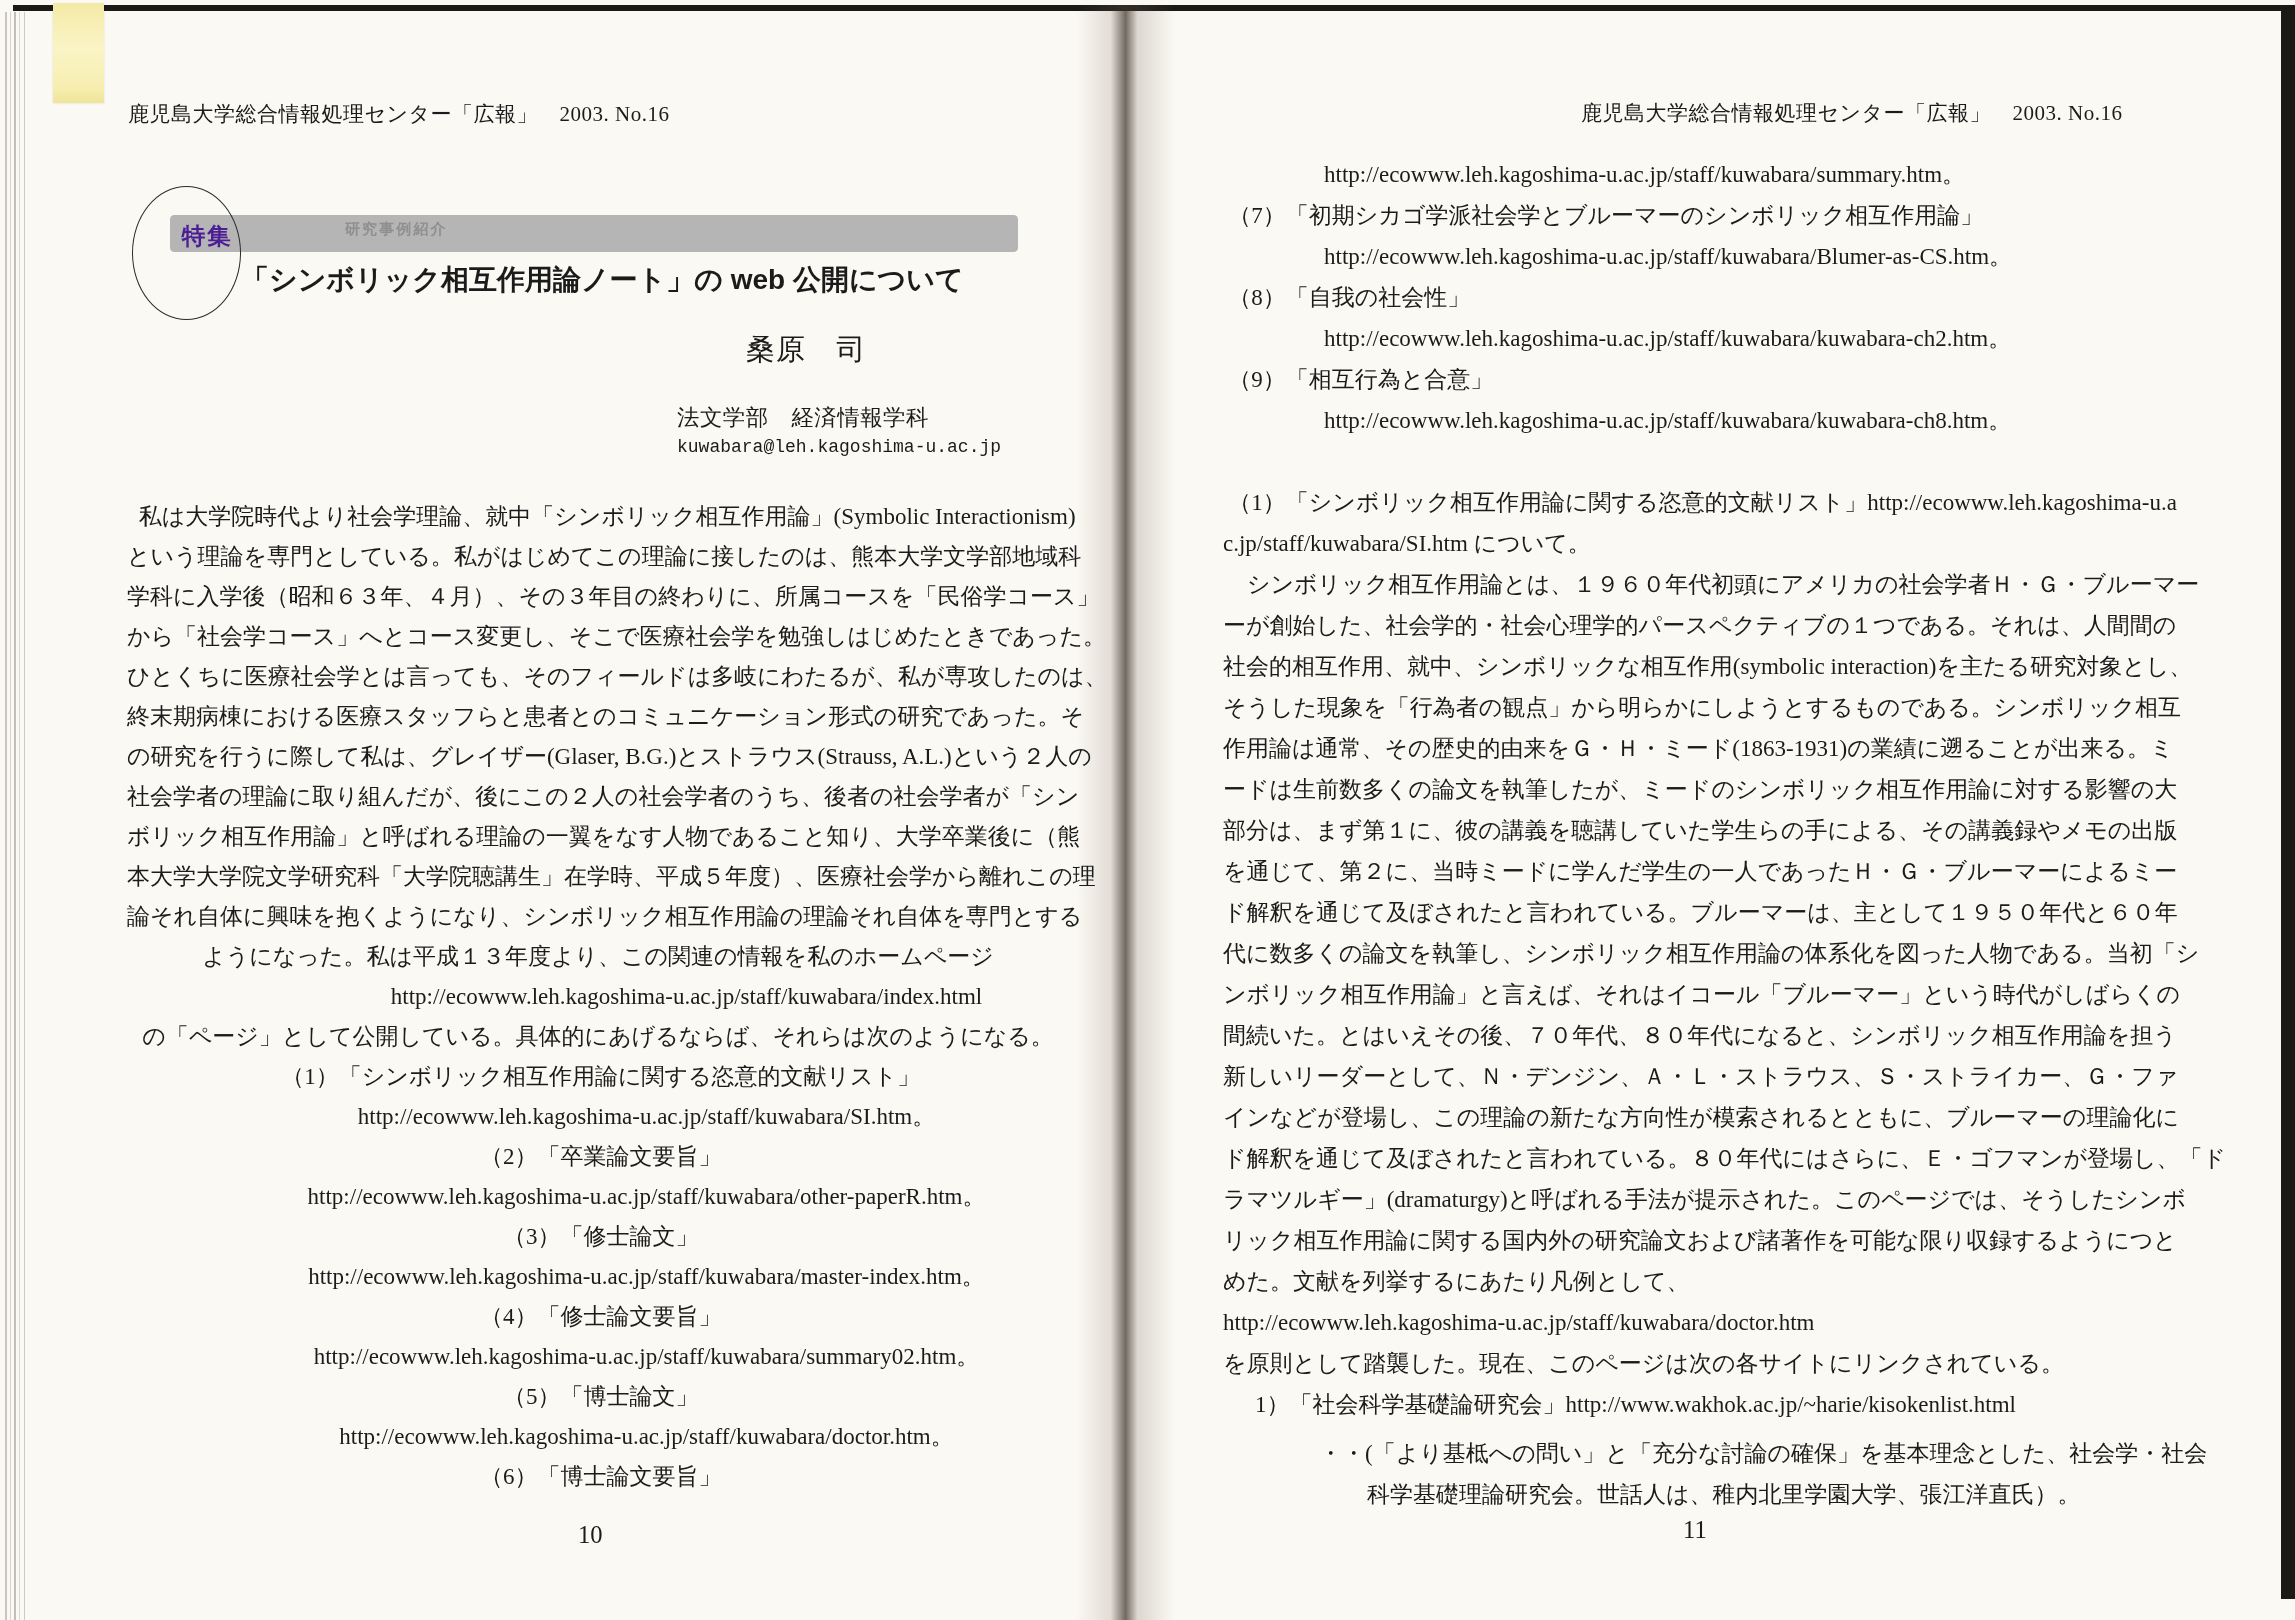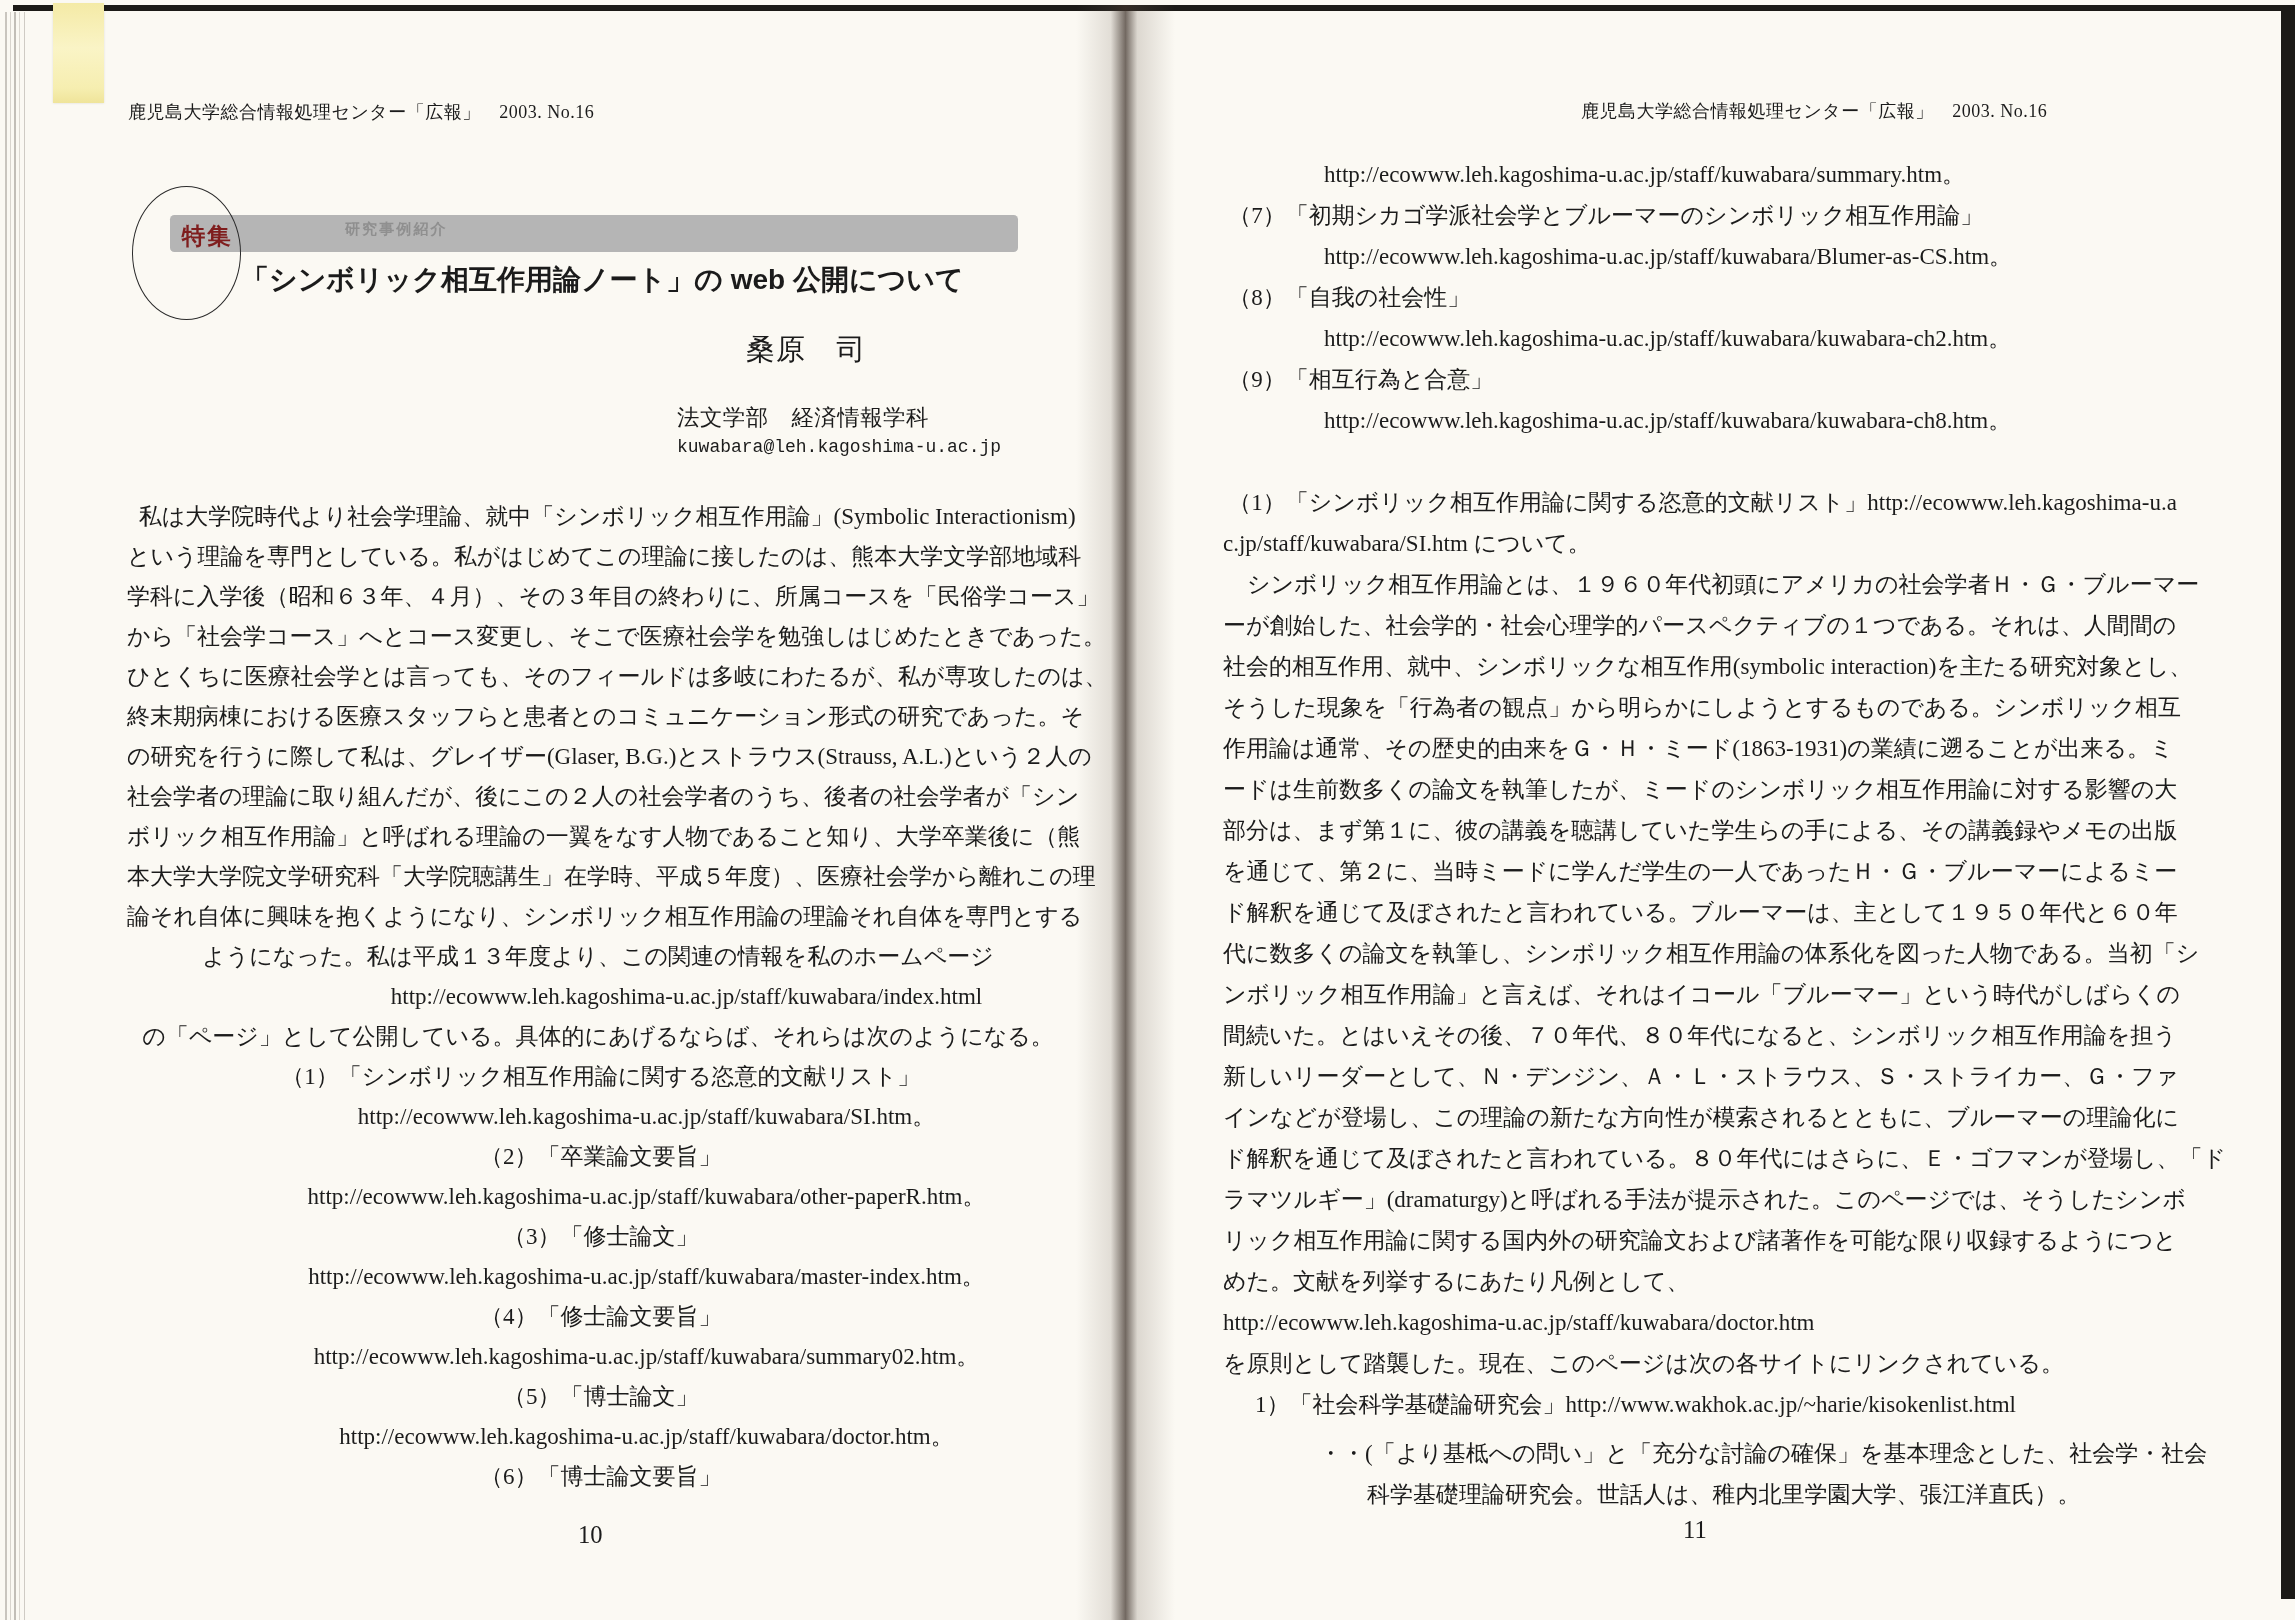--- a/index.html
+++ b/index.html
@@ -16,27 +16,27 @@
     box-shadow:0 1.1px 2.1px rgba(0,0,0,.12);}
   .page-edges span{position:absolute;top:11.7px;height:1609px;display:block;}
   .page-edges .e1{left:5.3px;width:1.6px;background:#c9c5be;}
   .page-edges .e2{left:9.6px;width:1.1px;background:#d8d4cd;}
   .page-edges .e3{left:14px;width:1.6px;background:#c2beb7;}
   .page-edges .e4{left:18.7px;width:1.1px;background:#dcd8d1;}
   .page-edges .e5{left:23.5px;width:1.6px;background:#cfcbc4;}
   .gutter{position:absolute;left:1076px;top:5.3px;width:99px;height:1615px;
     background:linear-gradient(90deg,rgba(110,95,82,0) 0%,rgba(110,95,82,.18) 35%,rgba(62,50,42,.72) 50%,rgba(110,95,82,.22) 62%,rgba(110,95,82,0) 100%);}
   
-  .hdr{position:absolute;font-size:18px;letter-spacing:0.5px;white-space:nowrap;}
+  .hdr{position:absolute;font-size:21px;letter-spacing:0.5px;white-space:nowrap;}
   .hdr.left{left:128px;top:100px;}
   .hdr.right{left:1581px;top:99px;}
   
   .band{position:absolute;left:170px;top:215px;width:848px;height:37px;background:#b5b5b5;border-radius:4.3px;}
   .band .feat{position:absolute;left:11.7px;top:5.3px;font-family:"Liberation Sans","DejaVu Sans",sans-serif;
-    font-weight:bold;font-size:23.5px;color:#7f1d1d;letter-spacing:2.1px;}
+    font-weight:bold;font-size:23.5px;color:#4c1d95;letter-spacing:2.1px;}
   .band .sub{position:absolute;left:175px;top:5.3px;font-family:"Liberation Sans","DejaVu Sans",sans-serif;
     font-weight:bold;font-size:15px;color:#8f8f8f;letter-spacing:2.1px;}
   .circle{position:absolute;left:132px;top:186px;width:107px;height:132px;border:1.6px solid #2b2b2b;border-radius:50%;}
   .title{position:absolute;left:241px;top:261px;font-family:"Liberation Sans","DejaVu Sans",sans-serif;
     font-weight:bold;font-size:28px;white-space:nowrap;letter-spacing:0px;}
   
   .author{position:absolute;left:746px;top:330px;font-size:29px;letter-spacing:1.1px;white-space:nowrap;}
   .affil{position:absolute;left:677px;top:402px;font-size:22.4px;letter-spacing:0.5px;white-space:nowrap;}
   .email{position:absolute;left:677px;top:437px;font-family:"Liberation Mono","DejaVu Sans Mono",monospace;
     font-size:18px;white-space:nowrap;}

